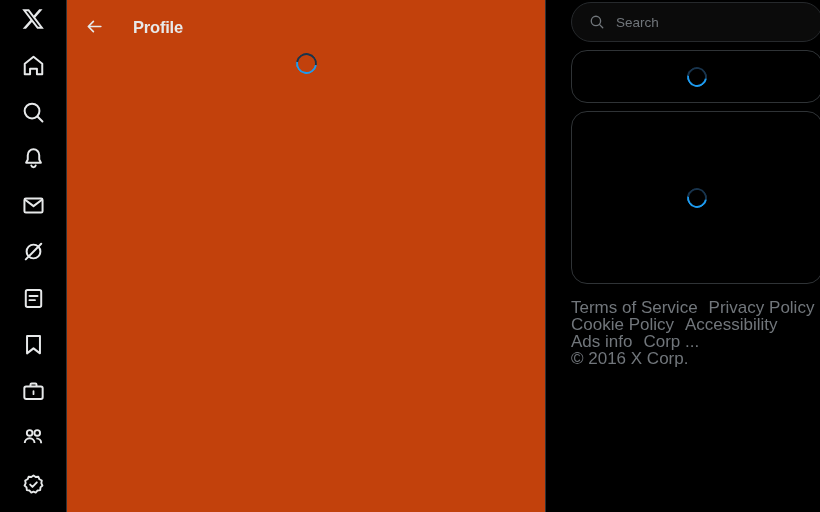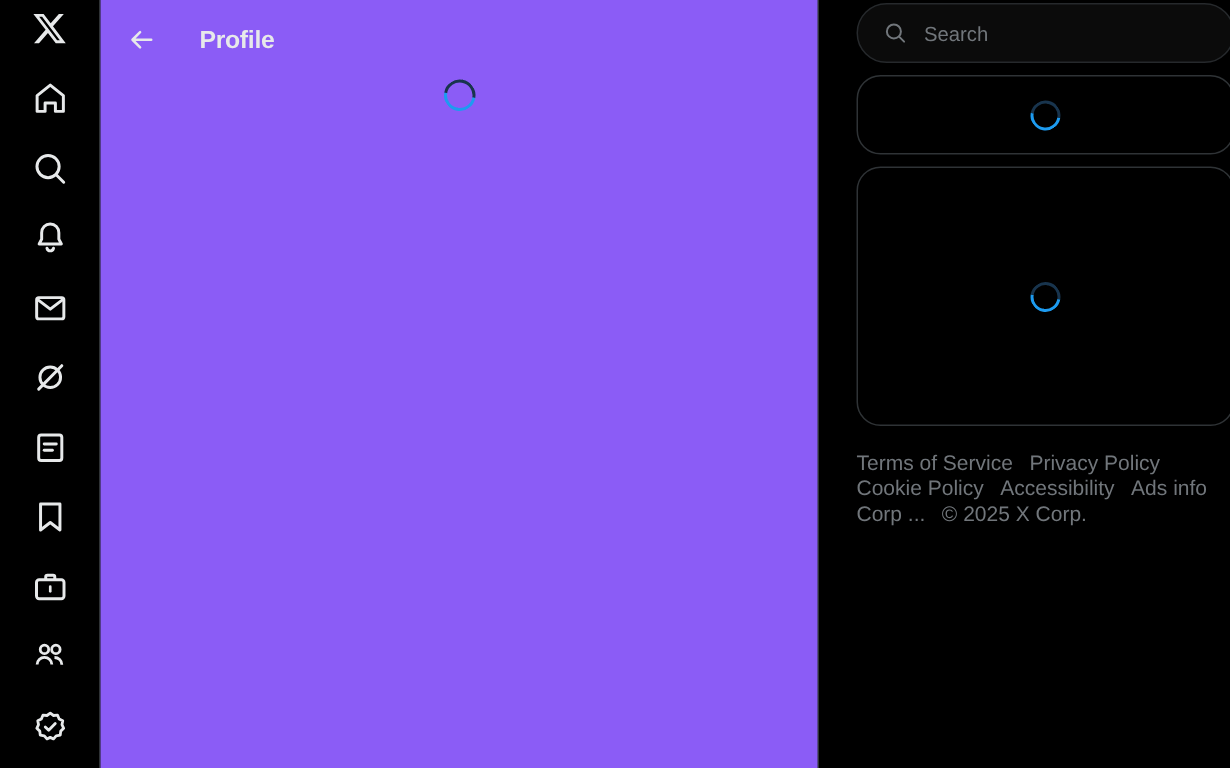--- a/index.html
+++ b/index.html
@@ -28,21 +28,21 @@
     width:42px; height:42px; margin-top:4.5px;
     display:flex; align-items:center; justify-content:center;
     border-radius:50%; cursor:pointer;
   }
   .rail svg { display:block; }
 
   
   .main {
     width:479px; flex:0 0 479px; height:512px;
     border-right:1px solid #2f3336;
-    background:#8b5cf6; position:relative;
+    background:#c2410c; position:relative;
   }
   .main-header {
     height:53px; display:flex; align-items:center;
     padding-left:10px; gap:0px;
   }
   .back-btn {
     width:34px; height:34px; border-radius:50%;
     display:flex; align-items:center; justify-content:center;
     cursor:pointer; flex:0 0 34px;
   }
@@ -99,21 +99,21 @@
   .card-small { height:53px; }
   .card-large { height:173px; }
 
   .footer {
     margin-top:16px;
     display:flex; flex-wrap:wrap;
     column-gap:11px; row-gap:1px;
     width:252px;
   }
   .footer a, .footer span.fcopy {
-    color:#71767b; font-size:14px; line-height:16px;
+    color:#71767b; font-size:17px; line-height:16px;
     text-decoration:none; white-space:nowrap;
   }
   .fcopy { color:#71767b; }
 </style>
 </head>
 <body>
 
 <div id="app">
 
   <nav class="rail">
@@ -237,18 +237,18 @@
       <div class="spinner sm"></div>
     </section>
 
     <nav class="footer">
       <a href="#">Terms of Service</a>
       <a href="#">Privacy Policy</a>
       <a href="#">Cookie Policy</a>
       <a href="#">Accessibility</a>
       <a href="#">Ads info</a>
       <a href="#">Corp ...</a>
-      <span class="fcopy">© 2025 X Corp.</span>
+      <span class="fcopy">© 2016 X Corp.</span>
     </nav>
 
   </aside>
 
 </div>
 
 </body></html>

